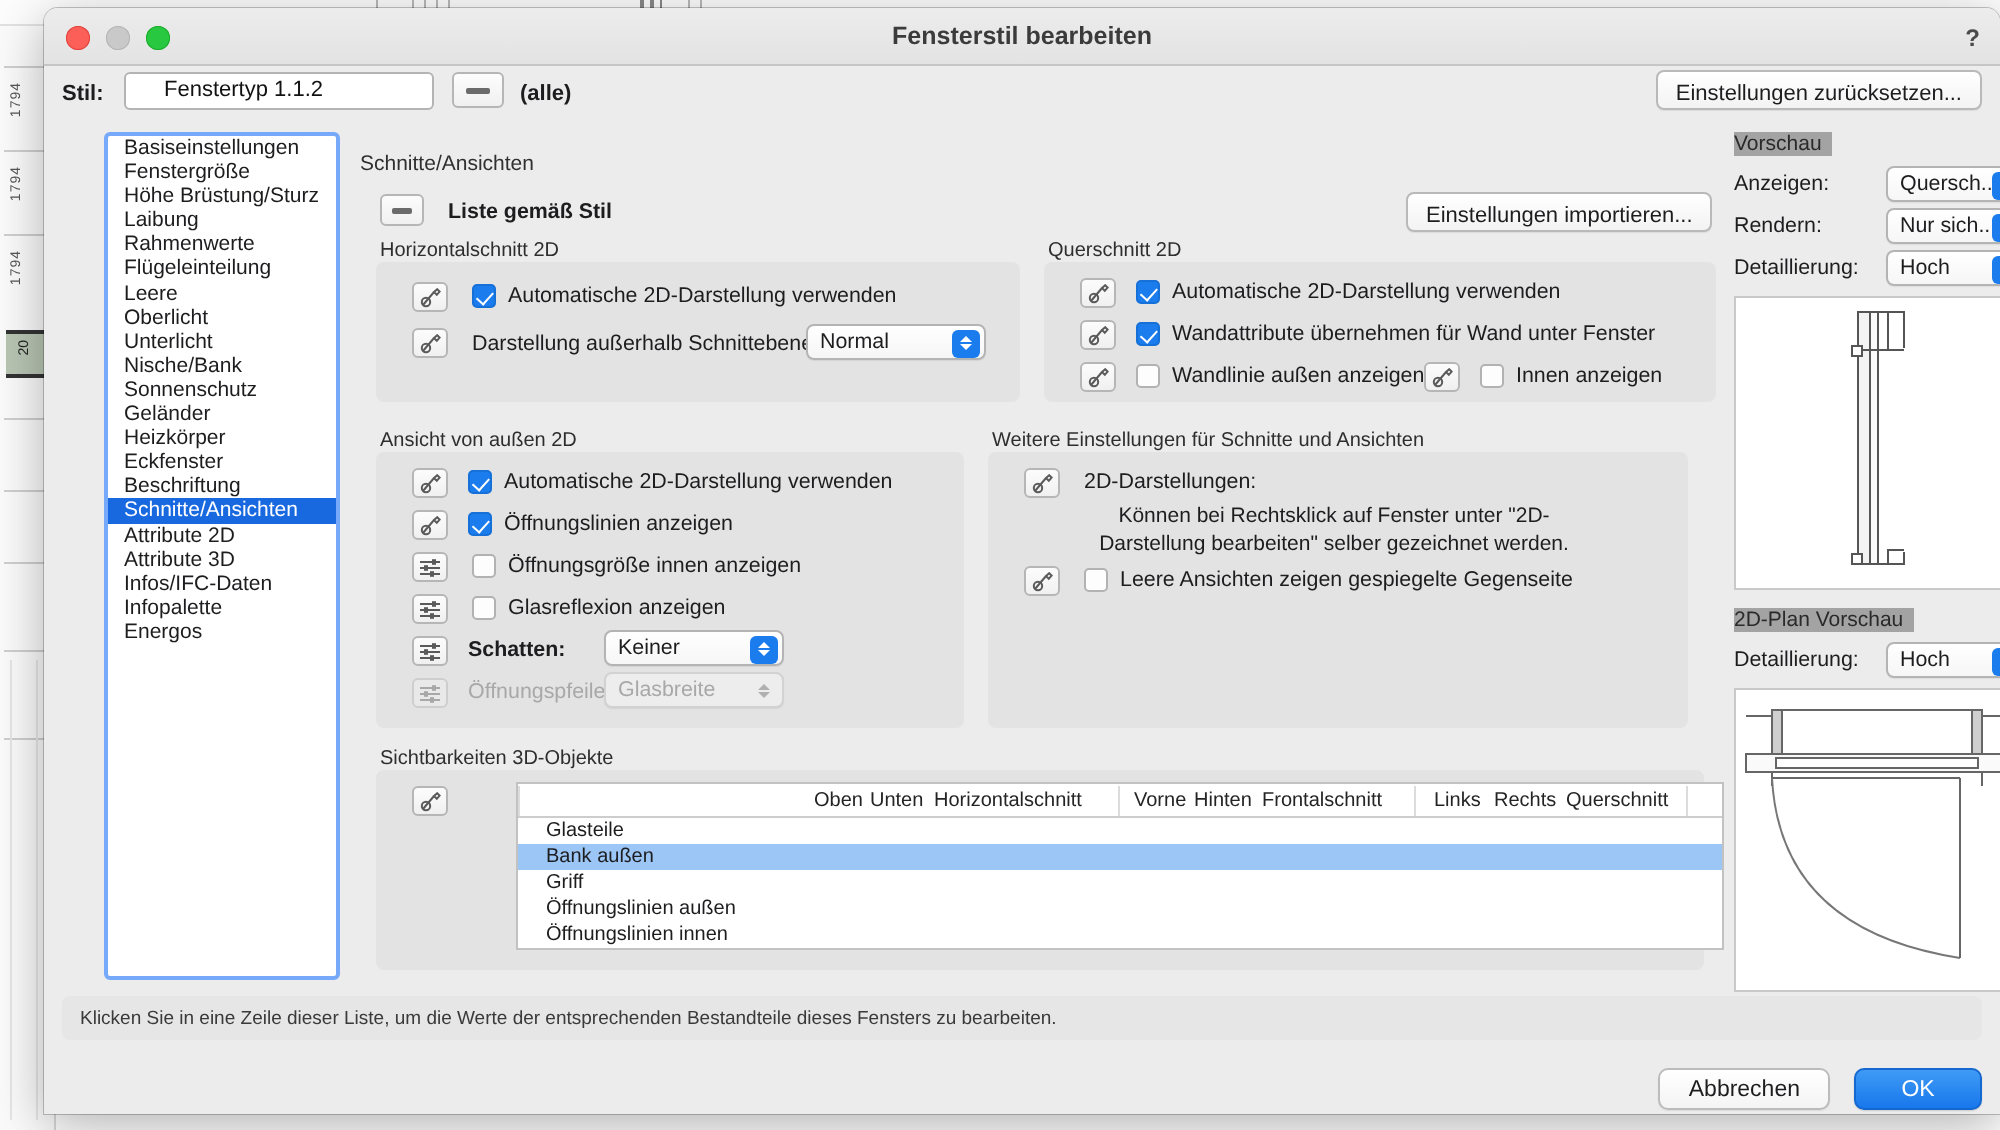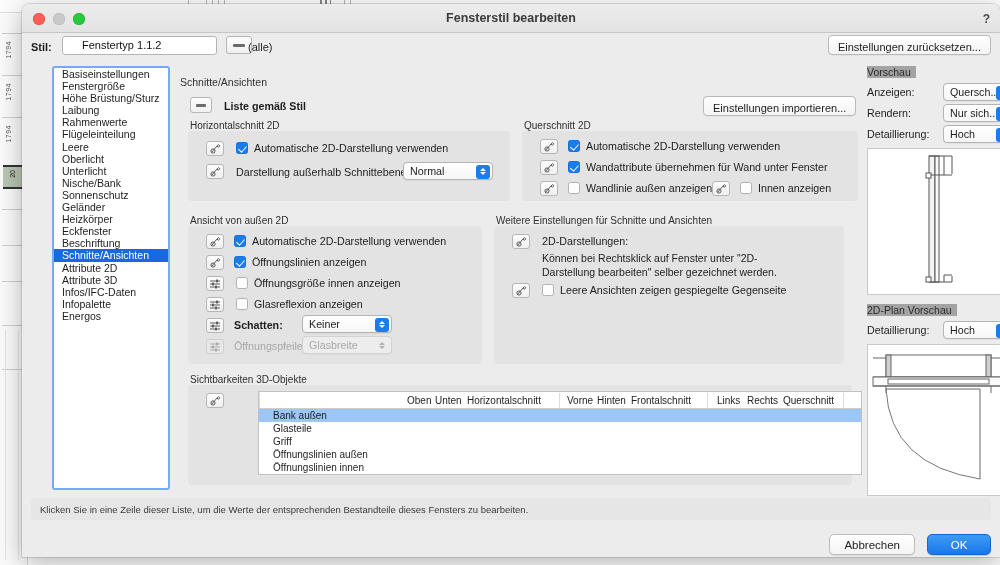--- a/index.html
+++ b/index.html
@@ -87,21 +87,21 @@
     background: #fff; border: 1px solid #b4b4b4; border-radius: 3px;
     padding: 0 19px; font-size: 11px; line-height: 17px; color: #111;
   }
   .pen-btn {
     position: absolute; left: 204px; top: 3px; width: 26px; height: 18px;
     background: linear-gradient(#fdfdfd,#f0f0f0);
     border: 1px solid #b6b6b6; border-radius: 3px;
     display: flex; align-items: center; justify-content: center;
   }
   .pen-dash { width: 12px; height: 3px; background: #6b6b6b; border-radius: 1px; }
-  .lbl-alle { position: absolute; left: 226px; top: 8px; font-weight: normal; }
+  .lbl-alle { position: absolute; left: 238px; top: 8px; font-weight: bold; }
   .reset-btn {
     position: absolute; right: 9px; top: 2px; height: 20px;
     padding: 2px 9px; line-height: 19px;
     background: linear-gradient(#ffffff,#f3f3f3);
     border: 1px solid #b9b9b9; border-radius: 4px;
     font-size: 11px; color: #1d1d1f;
     box-shadow: 0 .5px .5px rgba(0,0,0,.07);
   }
 
   
@@ -173,21 +173,21 @@
   }
   .popup .arrows i.up { border-bottom: 3.4px solid #fff; margin-bottom: 1.4px; }
   .popup .arrows i.dn { border-top: 3.4px solid #fff; }
   .popup.dis { background: #ededed; border-color: #d2d2d2; color: #a8a8a8; }
   .popup.dis .arrows { background: transparent; }
   .popup.dis .arrows i.up { border-bottom-color: #b0b0b0; }
   .popup.dis .arrows i.dn { border-top-color: #b0b0b0; }
 
   .helptext {
     position: absolute; font-size: 10.5px; color: #1d1d1f;
-    line-height: 13.5px; width: 250px;
+    line-height: 13.5px; width: 250px; text-align: center;
   }
 
   
   .tablebox {
     position: absolute; background: #fff;
     border: 1px solid #c2c2c2; overflow: hidden; margin-left: 24px;
   }
   .thead { position: relative; height: 17px; background: #fff; border-bottom: 1px solid #cdcdcd; }
   .th { position: absolute; top: 3px; font-size: 10px; color: #242424; white-space: nowrap; }
   .tsep { position: absolute; top: 1px; width: 1px; height: 15px; background: #dcdcdc; }
@@ -536,22 +536,22 @@
           <div class="tsep" style="left:300px"></div>
           <div class="th" style="left:308px">Vorne</div>
           <div class="th" style="left:338px">Hinten</div>
           <div class="th" style="left:372px">Frontalschnitt</div>
           <div class="tsep" style="left:448px"></div>
           <div class="th" style="left:458px">Links</div>
           <div class="th" style="left:488px">Rechts</div>
           <div class="th" style="left:524px">Querschnitt</div>
           <div class="tsep" style="left:584px"></div>
         </div>
+        <div class="trow">Glasteile</div>
         <div class="trow sel">Bank außen</div>
-        <div class="trow">Glasteile</div>
         <div class="trow">Griff</div>
         <div class="trow">Öffnungslinien außen</div>
         <div class="trow">Öffnungslinien innen</div>
       </div>
     </div>
   </div>
 
   <div class="rightpanel">
     <div class="rp-head">
       <span>Vorschau</span>

